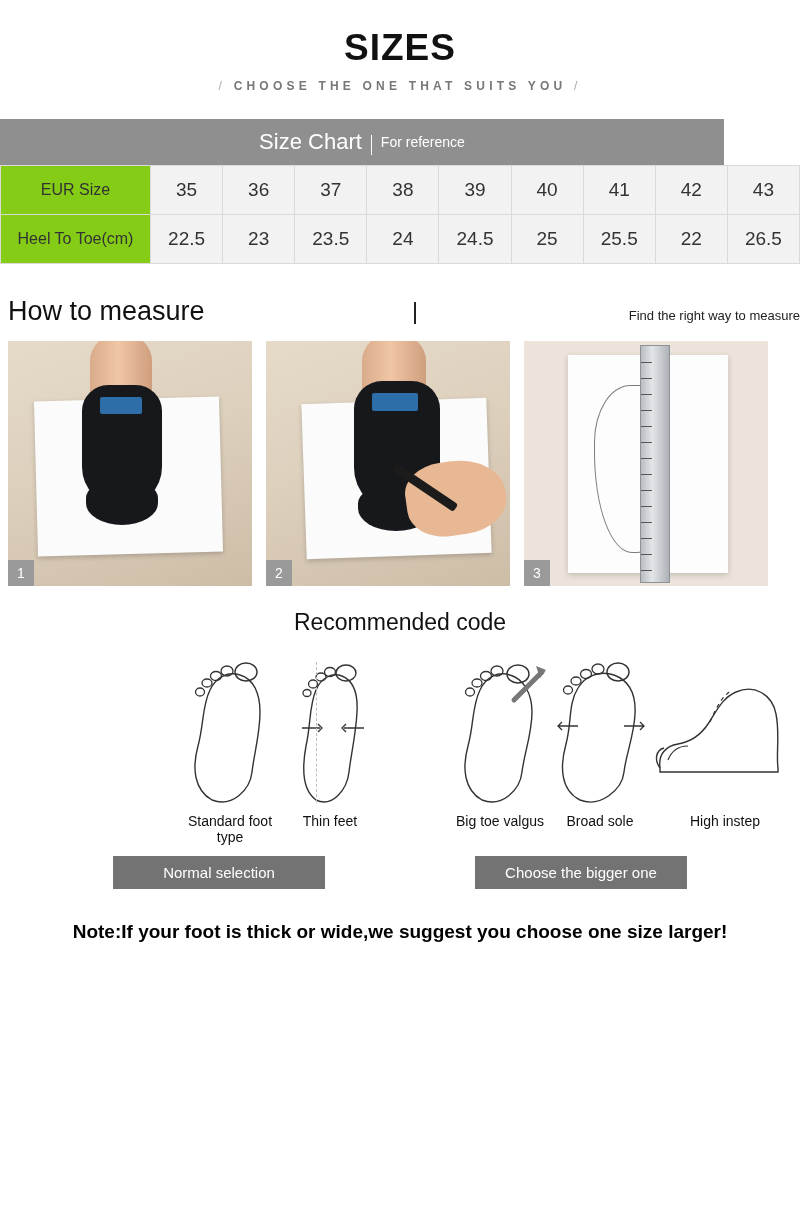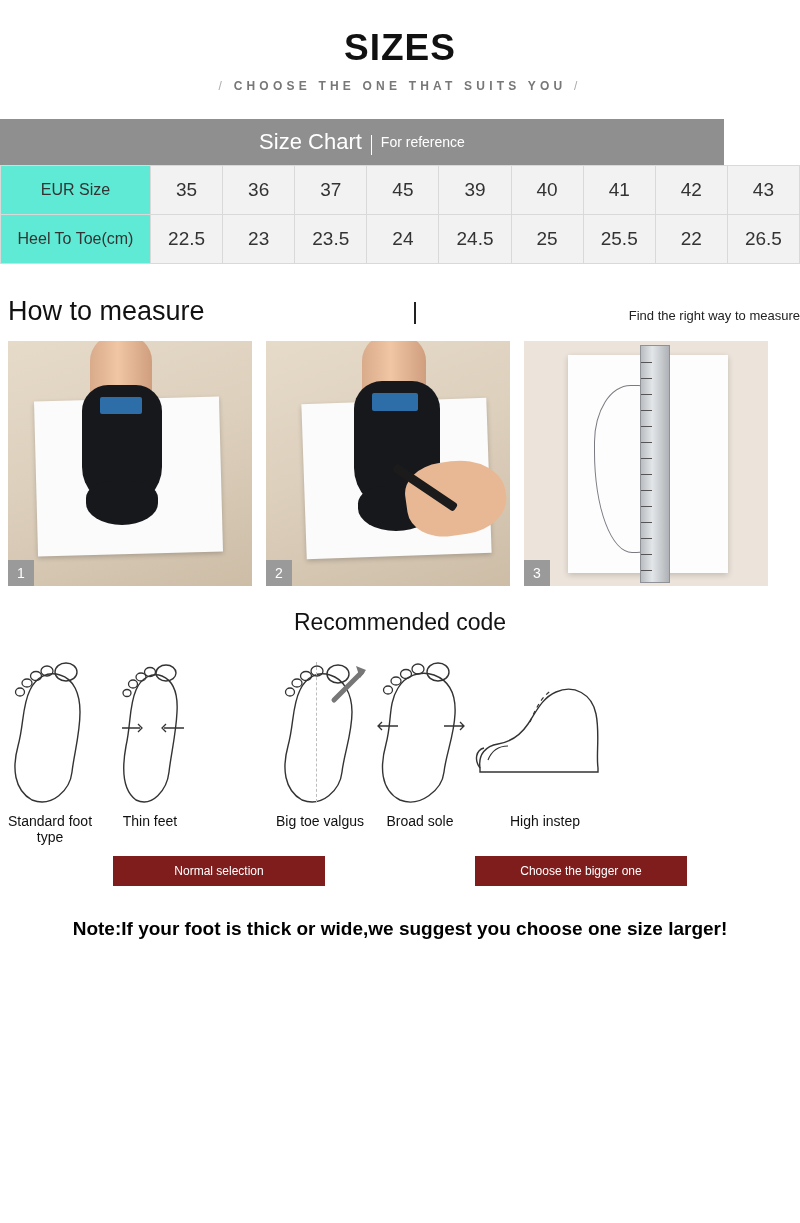--- a/index.html
+++ b/index.html
@@ -61,21 +61,21 @@
     text-align: center;
     font-size: 19px;
     color: #333;
     background: #f2f2f2;
   }
   table.sizes tr.alt td { background: #fafafa; }
   table.sizes td.rowlabel {
     width: 150px;
     font-size: 16px;
     color: #333;
-    background: #5eead4;
+    background: #84cc16;
   }
   table.sizes tr.alt td.rowlabel { background: #fafafa; }
 
   
   .howto {
     margin-top: 34px;
     padding-left: 8px;
     display: flex;
     align-items: flex-end;
     justify-content: space-between;
@@ -195,43 +195,43 @@
   .rec-title {
     margin-top: 23px;
     text-align: center;
     font-size: 23px;
     color: #111;
   }
   .feet-row {
     margin-top: 14px;
     display: flex;
     align-items: flex-start;
-    justify-content: flex-start;
+    justify-content: flex-end;
     position: relative;
     height: 200px;
   }
   .vdiv {
     position: absolute;
     left: 316px; top: 12px;
     width: 1px; height: 140px;
     border-left: 1px dashed #bdbdbd;
   }
   .foot-item { width: 100px; text-align: center; }
   .caption {
     margin-top: 4px;
     font-size: 14px;
     color: #111;
     line-height: 1.15;
   }
 
   .btn-row { display: flex; justify-content: center; gap: 150px; margin-top: 6px; }
   .pill {
-    background: #7f1d1d;
+    background: #737373;
     color: #fff;
-    font-size: 12px;
+    font-size: 15px;
     padding: 8px 6px;
     min-width: 212px;
     text-align: center;
   }
 
   .note {
     margin-top: 30px;
     text-align: center;
     font-size: 19px;
     font-weight: bold;
@@ -261,21 +261,21 @@
       <span class="small">For reference</span>
     </div>
 
     <table class="sizes">
       <tbody>
           <tr>
         <td class="rowlabel">EUR Size</td>
         <td>35</td>
         <td>36</td>
         <td>37</td>
-        <td>45</td>
+        <td>38</td>
         <td>39</td>
         <td>40</td>
         <td>41</td>
         <td>42</td>
         <td>43</td>
       </tr>
       <tr>
         <td class="rowlabel">Heel To Toe(cm)</td>
         <td>22.5</td>
         <td>23</td>

